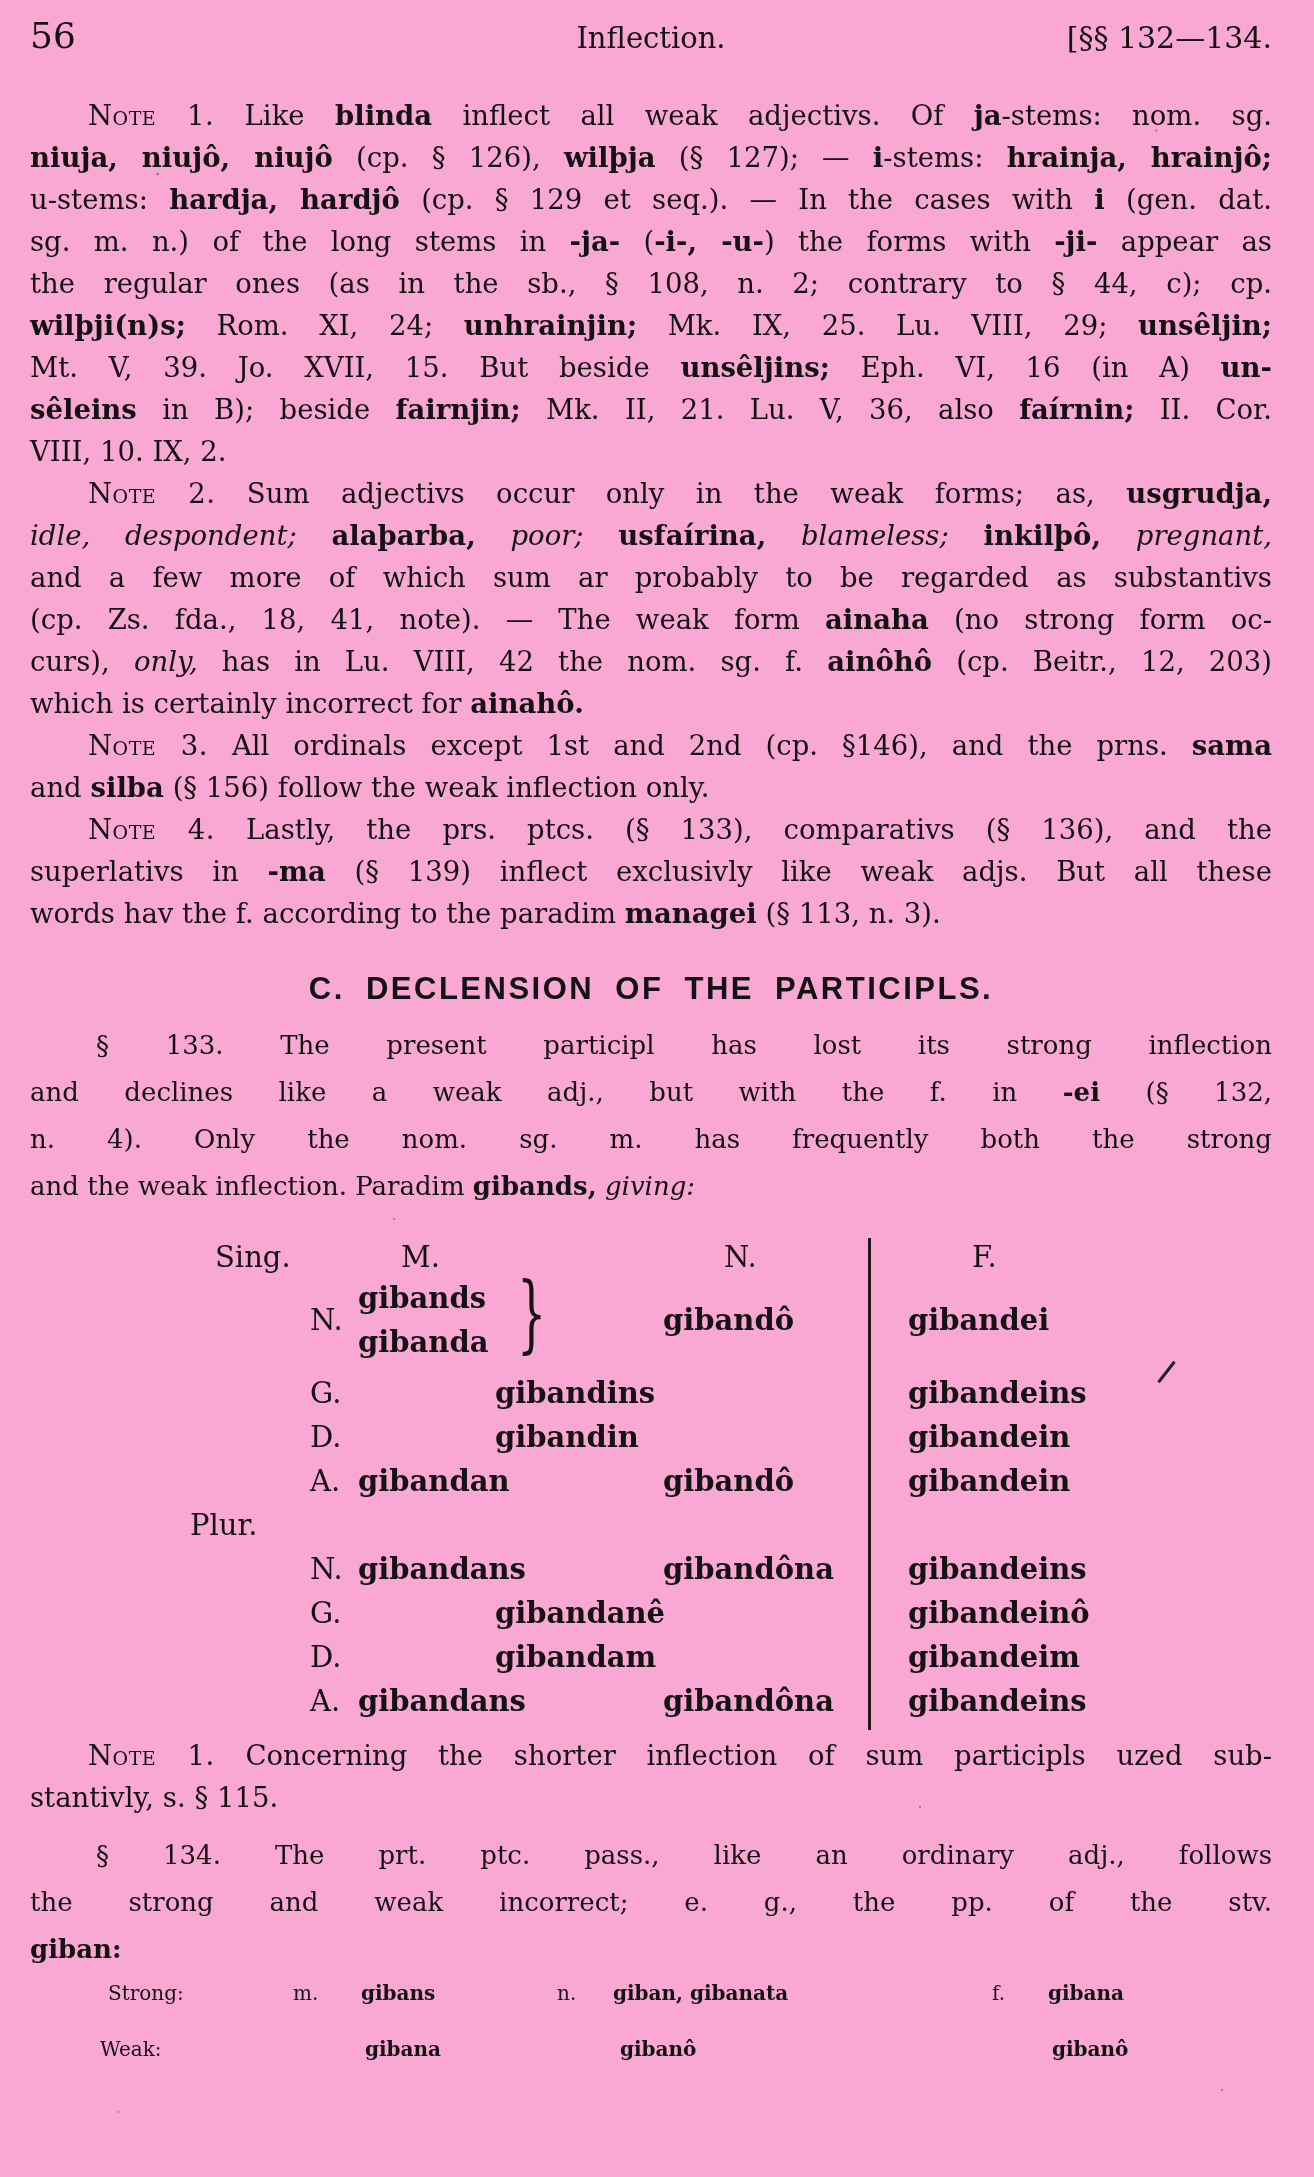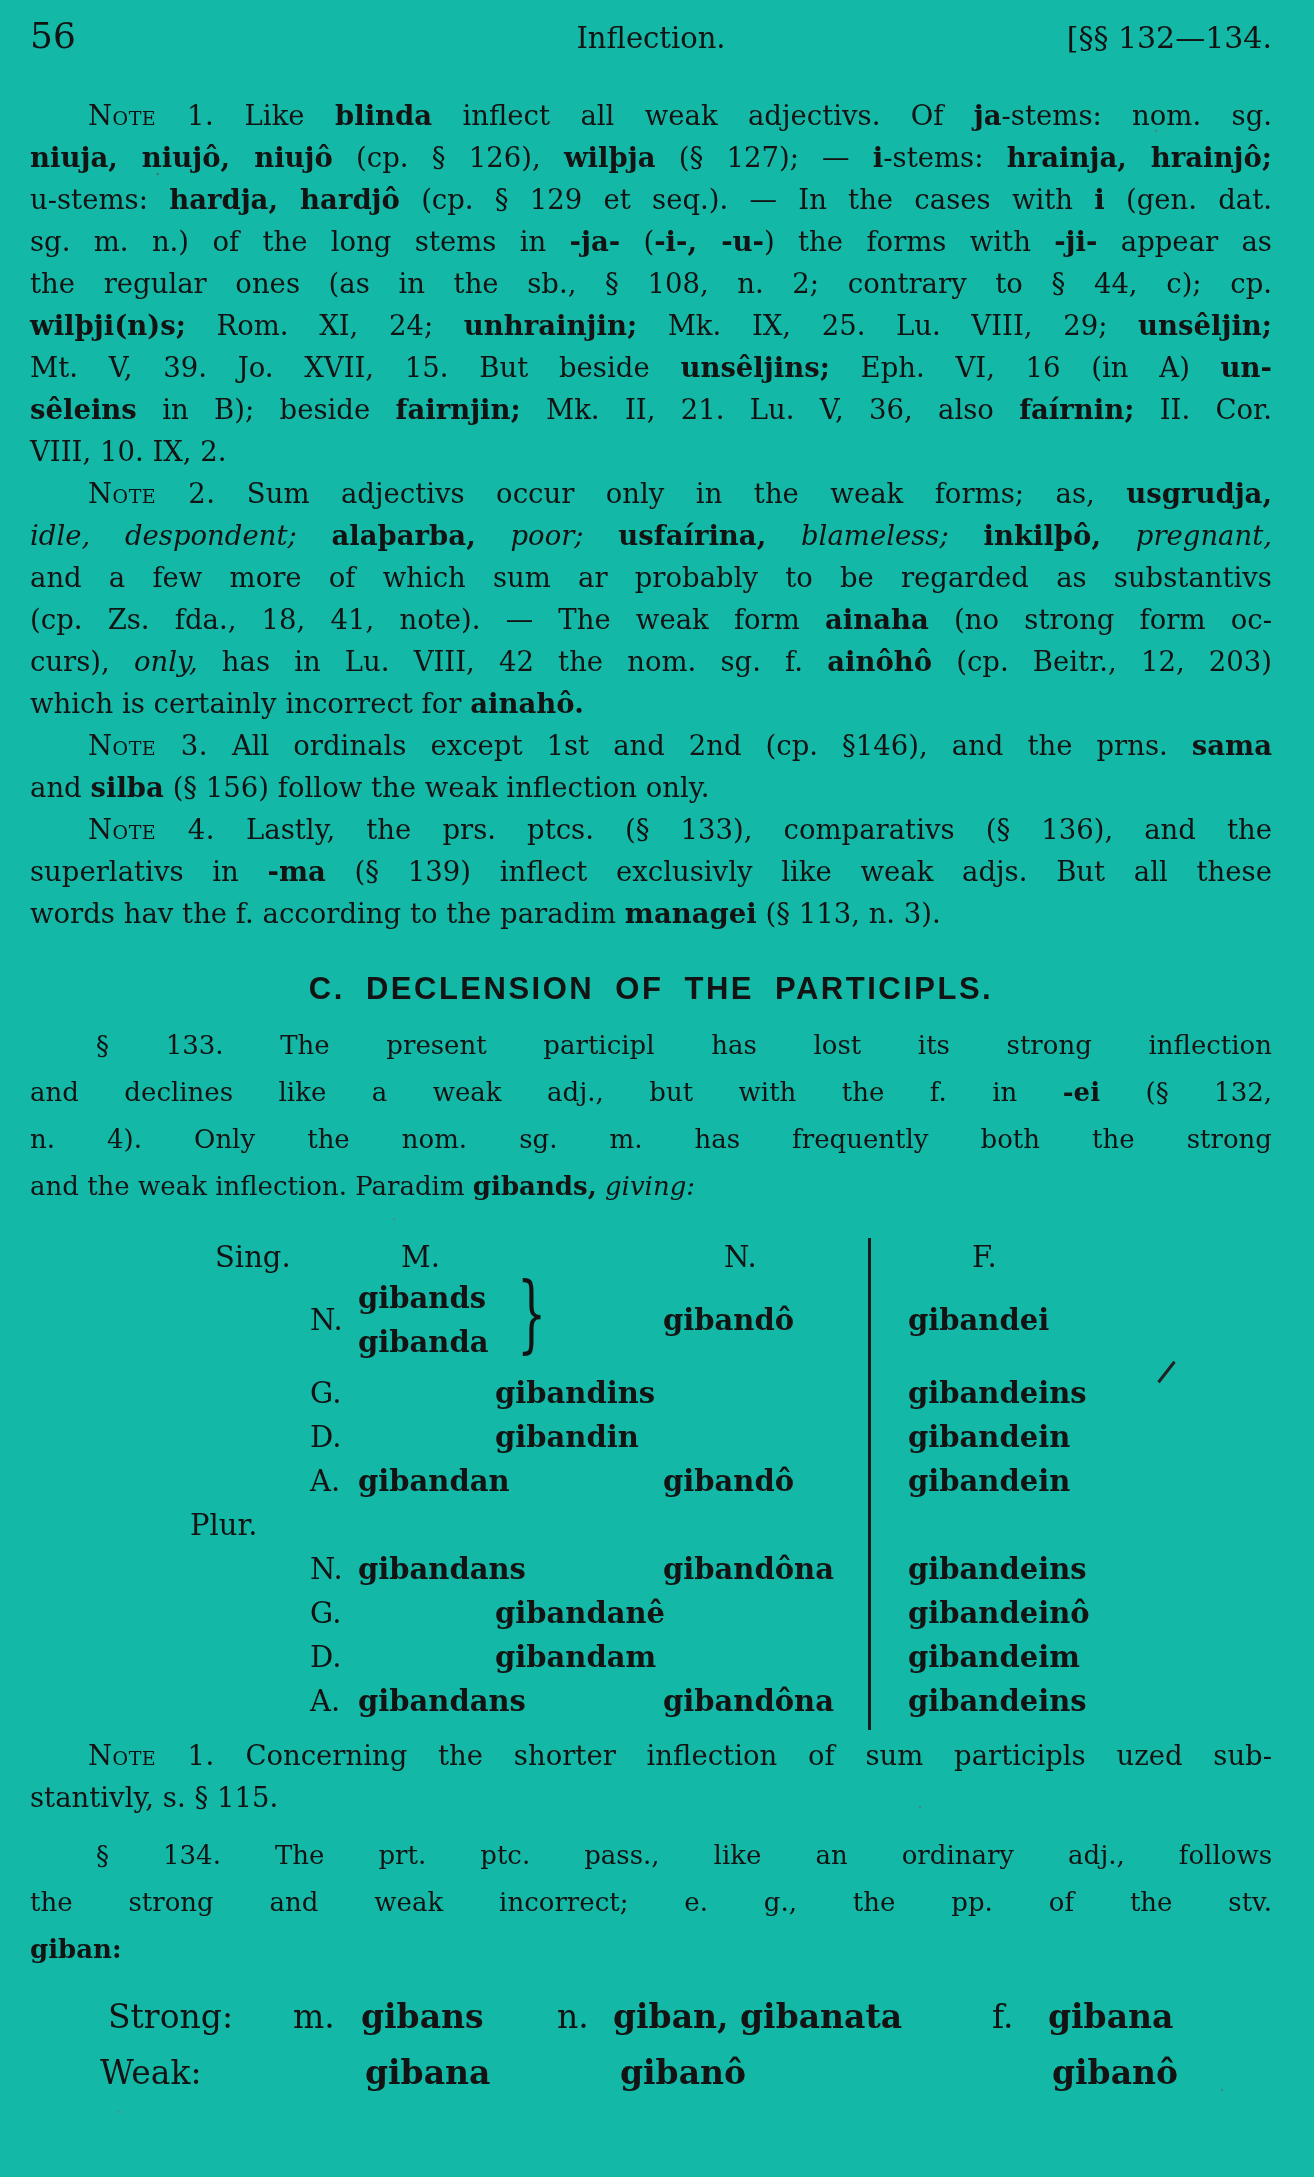--- a/index.html
+++ b/index.html
@@ -1,21 +1,21 @@
 <!DOCTYPE html>
 <html><head>
 <meta charset="utf-8">
 <style>
   html,body { margin:0; padding:0; background:#ffffff; }
   .page {
     position: relative;
     width: 1314px;
     height: 2177px;
     box-sizing: border-box;
-    background: #14b8a6;
+    background: #f9a8d4;
     color: #131313;
     font-family: "DejaVu Serif", serif;
     padding: 14px 42px 0 30px;
     overflow: hidden;
   }
   
   .page::after {
     content:"";
     position:absolute; inset:0;
     pointer-events:none;
@@ -75,21 +75,21 @@
     transform:scaleY(1.85); transform-origin:50% 0;
   }
   .vline {
     position:absolute; width:2.5px; background:#1a1a1a;
   }
   .stray {
     position:absolute; width:3px; height:26px; background:#222;
     transform:rotate(38deg);
   }
 
-  .sw { position:relative; height:112px; margin-top:24px; font-size:33px; }
+  .sw { position:relative; height:112px; margin-top:8px; font-size:20px; }
   .swrow { position:absolute; left:0; right:0; height:50px; }
   .swcell { position:absolute; white-space:nowrap; }
   .swcell.val { font-weight:bold; }
 </style>
 </head>
 <body>
 
 <div class="page">
 
   <header class="pagehead">

